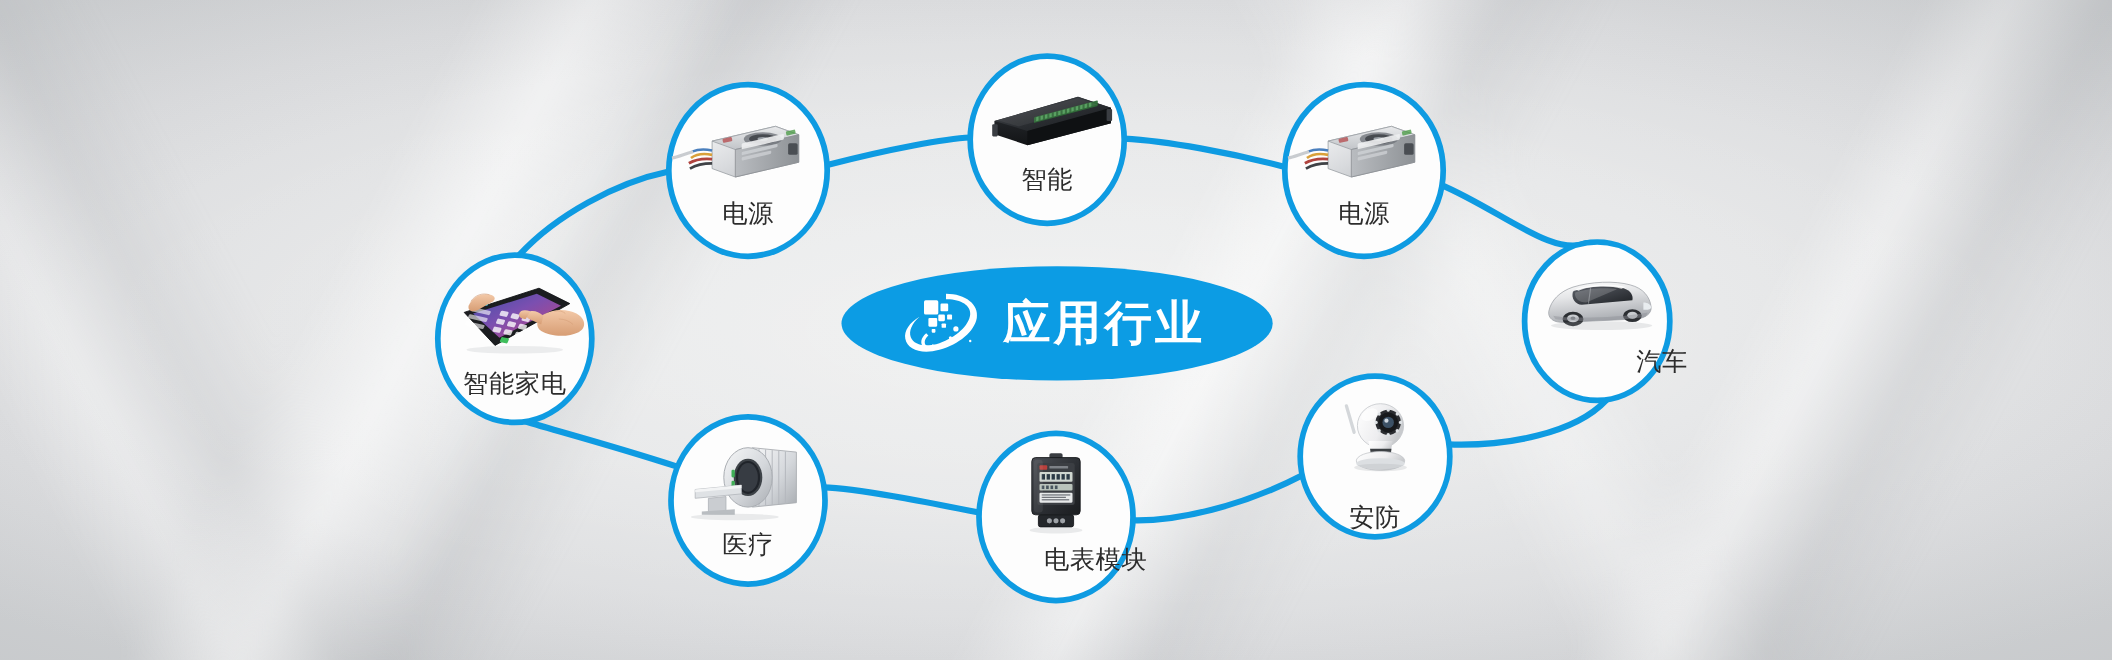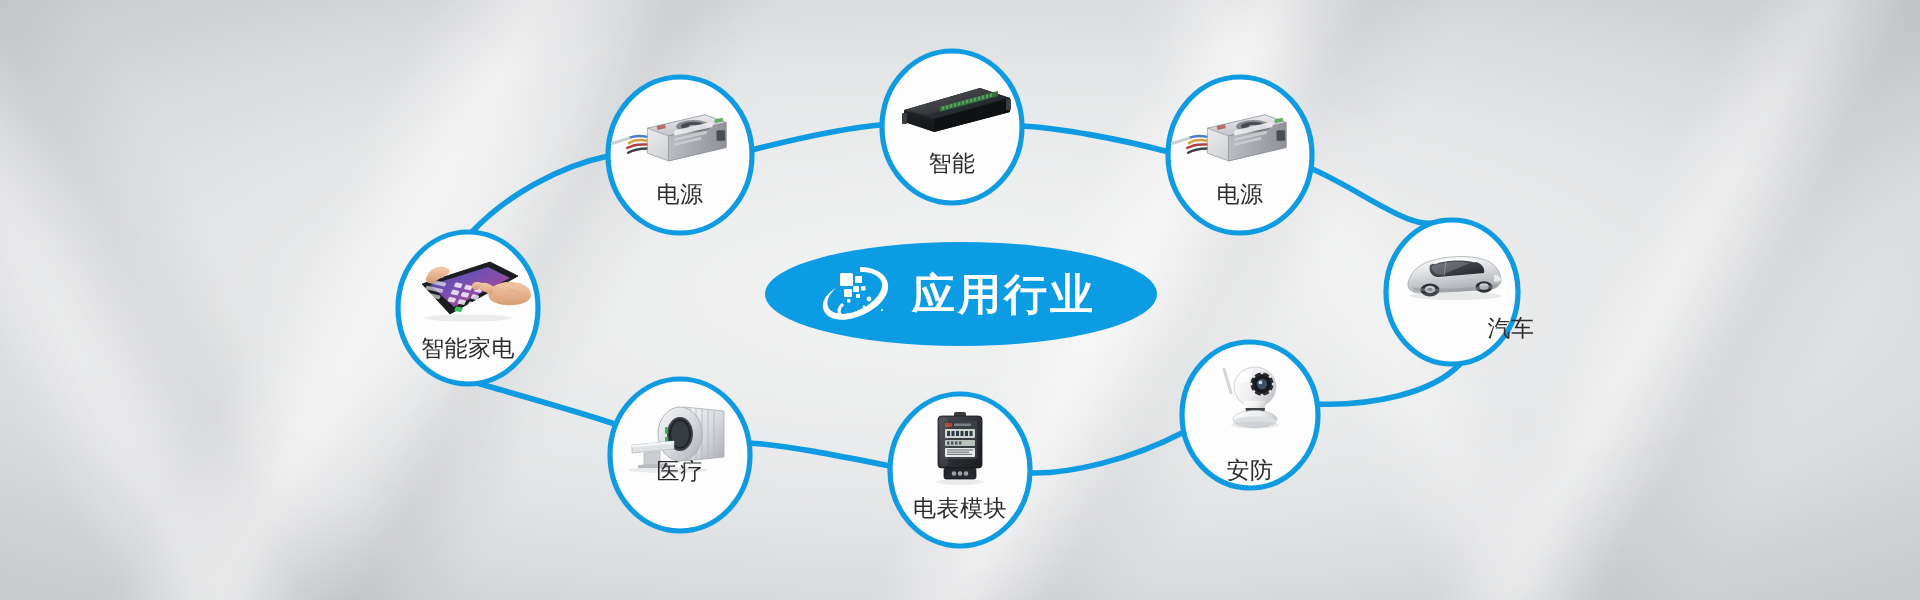--- a/index.html
+++ b/index.html
@@ -470,23 +470,23 @@
   <div class="node-label" style="position:absolute; left:680px; top:183px; transform:translateX(-50%);">电源</div>
 
   <div class="node-label" style="position:absolute; left:952px; top:152px; transform:translateX(-50%);">智能</div>
 
   <div class="node-label" style="position:absolute; left:1240px; top:183px; transform:translateX(-50%);">电源</div>
 
   <div class="node-label" style="position:absolute; left:1511px; top:317px; transform:translateX(-50%);">汽车</div>
 
   <div class="node-label" style="position:absolute; left:1250px; top:459px; transform:translateX(-50%);">安防</div>
 
-  <div class="node-label" style="position:absolute; left:960px; top:497px; transform:translateX(-50%);">电表模块</div>
-
-  <div class="node-label" style="position:absolute; left:680px; top:460px; transform:translateX(-50%);">医疗</div>
+  <div class="node-label" style="position:absolute; left:996px; top:497px; transform:translateX(-50%);">电表模块</div>
+
+  <div class="node-label" style="position:absolute; left:680px; top:484px; transform:translateX(-50%);">医疗</div>
 
   <div class="node-label" style="position:absolute; left:468px; top:337px; transform:translateX(-50%);">智能家电</div>
 
   <div id="center-badge">
     <span style="display:flex;align-items:center;">
       <svg width="74" height="62" viewBox="0 0 74 62" aria-hidden="true">
 
         <path d="M40,4 C58,4 70,14 68,26 C66,38 52,50 34,55 C18,59.5 5,55 3,45 C1.6,38 7,30 16,25
                  C9,31 6,38 8,43.5 C10.6,50.6 22,53 34,49 C49,44 61,33 62,23 C63,14.6 53,8.6 40,9 Z" fill="#ffffff"></path>
 

